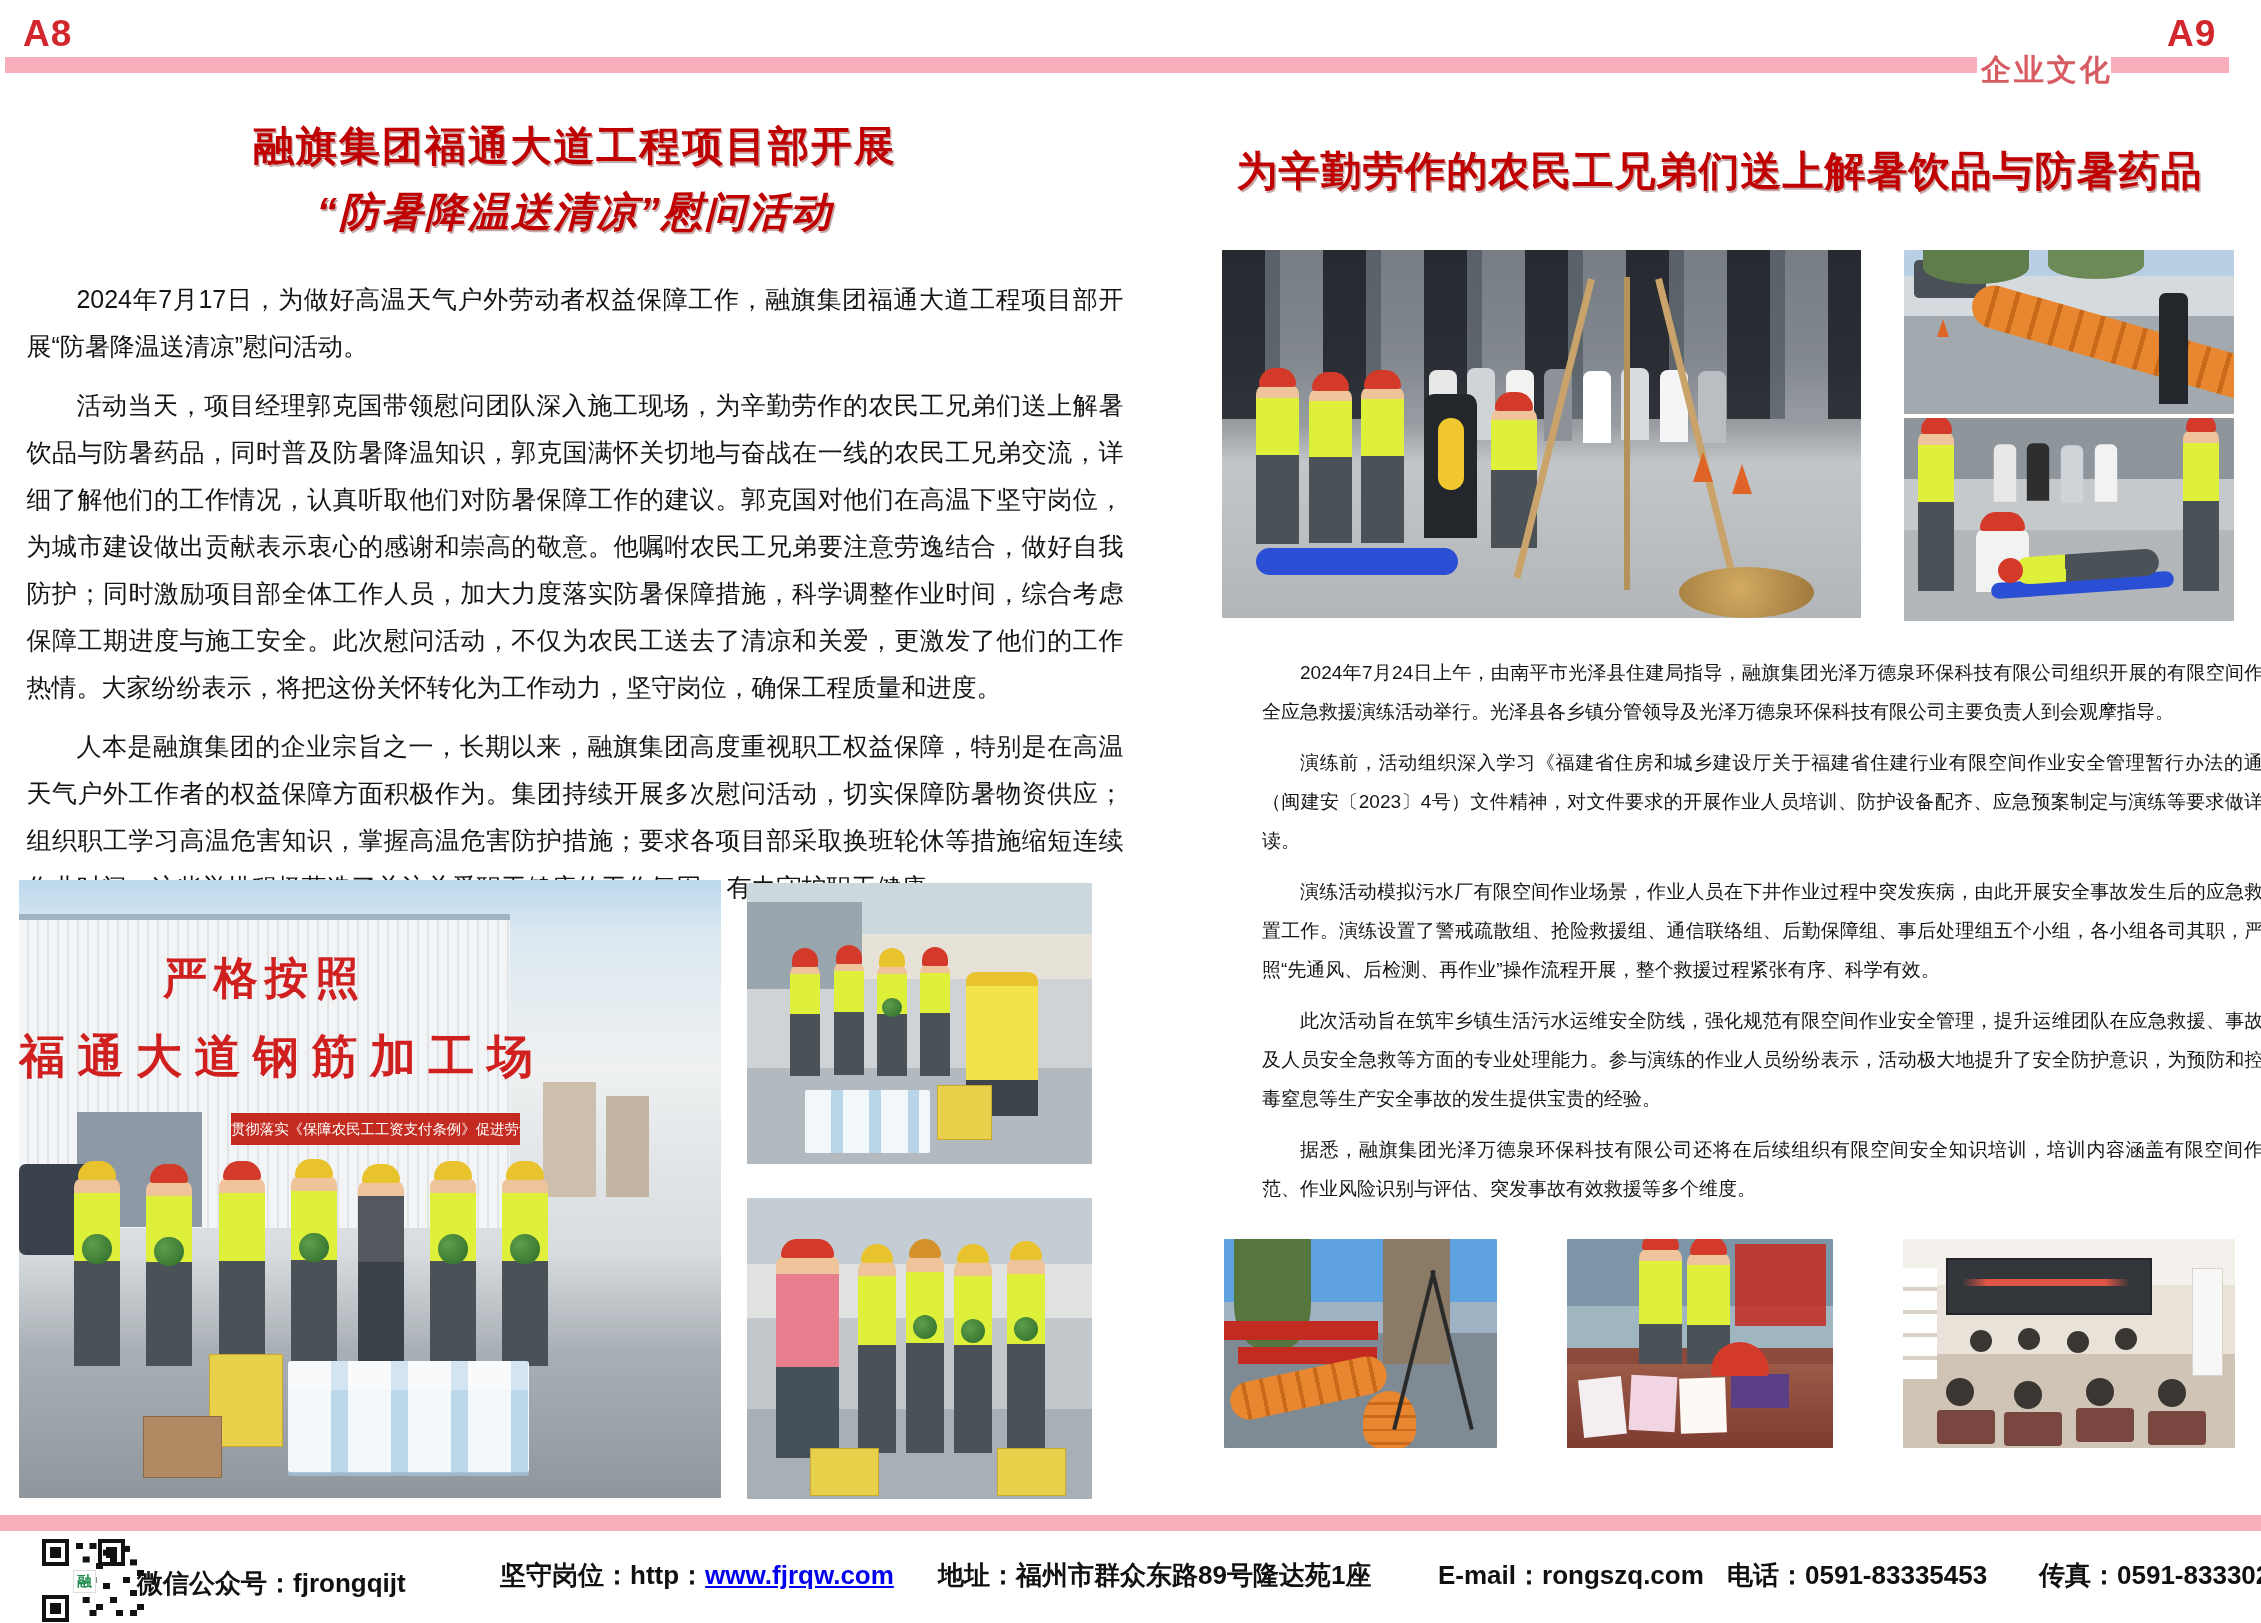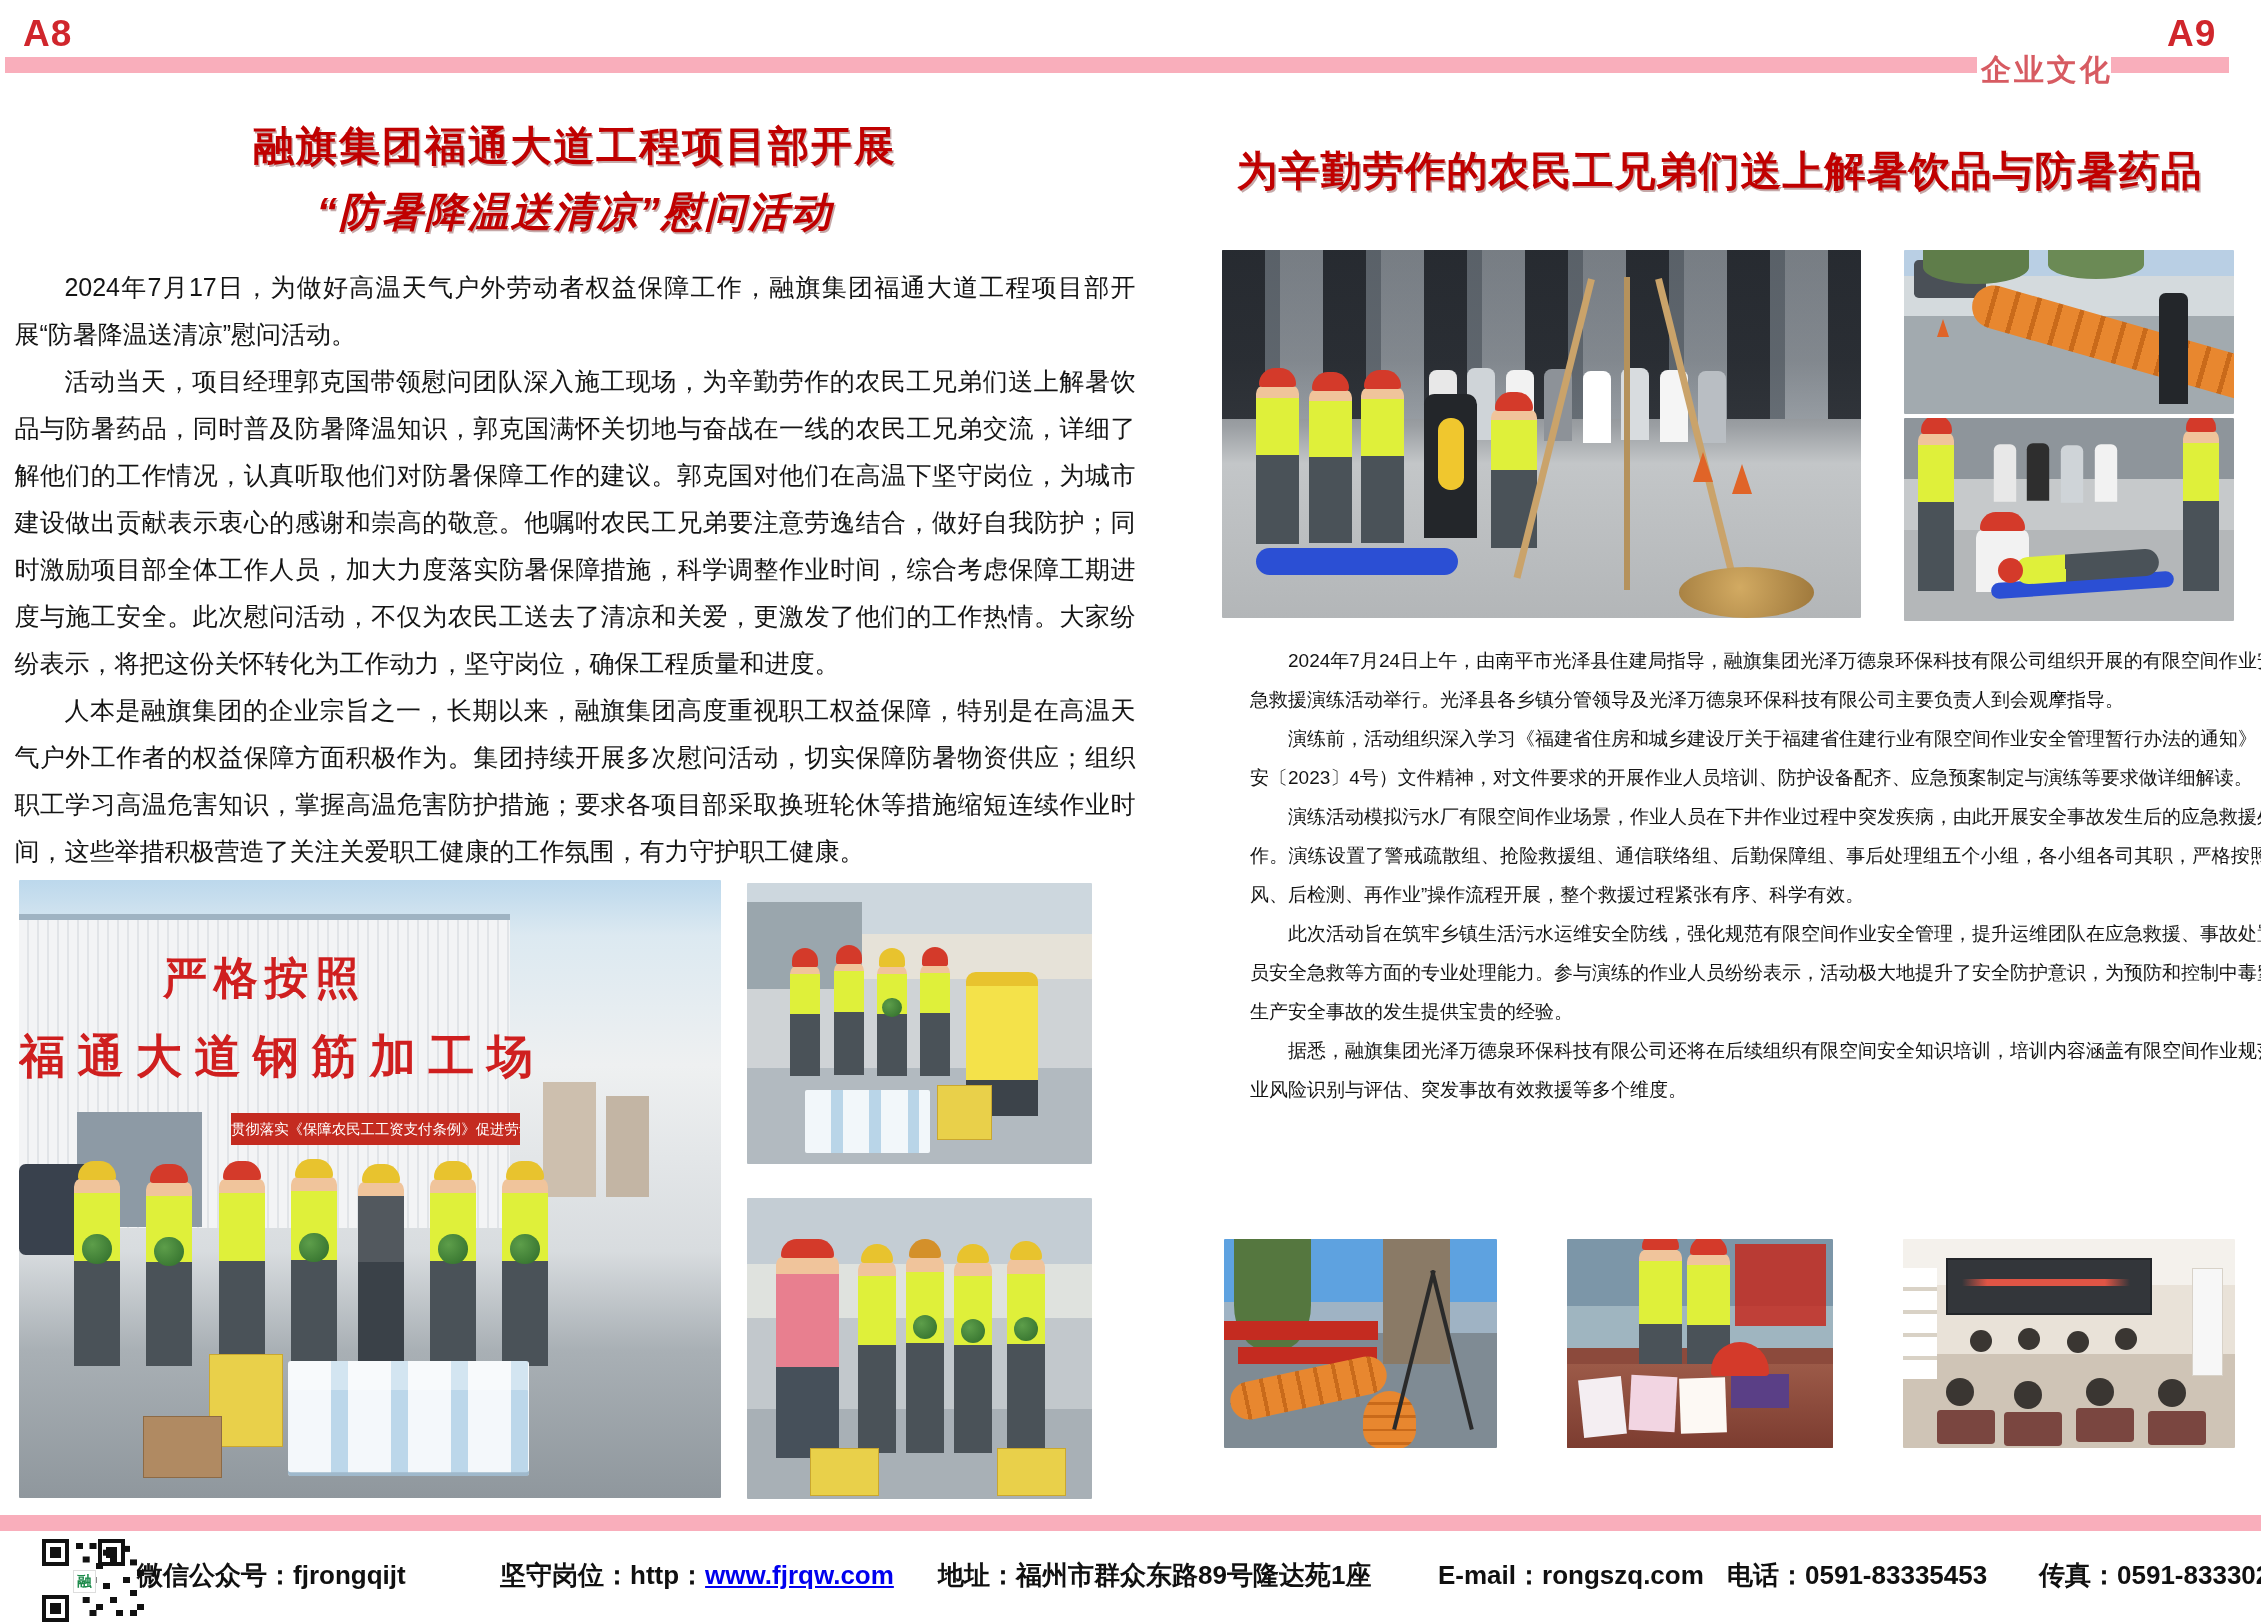--- a/index.html
+++ b/index.html
@@ -9,21 +9,21 @@
   .pagenum{position:absolute;top:12.5px;font-size:37px;font-weight:bold;color:#d0262c;letter-spacing:1px;}
   .bar{position:absolute;height:16px;background:#f9aebb;}
   .section-label{position:absolute;top:50px;font-size:30px;font-weight:bold;color:#d75b62;letter-spacing:2.9px;}
   
   .l-title{position:absolute;left:14.4px;width:1121px;text-align:center;font-weight:bold;
            color:#c00000;font-size:41px;letter-spacing:1.9px;text-shadow:1.4px 1.9px 0.5px rgba(90,10,10,.35);white-space:nowrap;}
   .r-title{position:absolute;left:1178px;width:1083px;text-align:center;font-weight:bold;
            color:#c00000;font-size:41px;letter-spacing:1px;text-shadow:1.4px 1.9px 0.5px rgba(90,10,10,.35);white-space:nowrap;}
   
   .body-col{position:absolute;color:#141414;text-align:justify;}
-  .body-col p{margin:0;text-indent:2em;}
+  .body-col p{margin:12px;text-indent:2em;}
   #left-body{left:14.4px;top:264px;width:1121px;font-size:25px;line-height:47px;}
   #right-body{left:1250px;top:641px;width:1064px;font-size:19px;line-height:39px;}
   
   .photo{position:absolute;overflow:hidden;border-radius:1px;}
   .el{position:absolute;}
   .fig{position:absolute;border-radius:8.7px 8.7px 0 0;
        background:linear-gradient(180deg,#f0c49b 0 8%,#dff03a 8% 44%,#4a5258 44% 100%);}
   .hat{position:absolute;top:-17.3px;left:8%;width:84%;height:19px;border-radius:19px 19px 3.8px 3.8px;}
   .melon{position:absolute;left:18%;top:30%;width:64%;height:0;padding-bottom:64%;border-radius:50%;
          background:radial-gradient(circle at 35% 35%,#5d9e4a,#2e6b2a);}
@@ -305,21 +305,21 @@
     <div class="finder" style="right:0;top:0;">
         <i></i>
       </div>
     <div class="finder" style="left:0;bottom:0;">
         <i></i>
       </div>
     <div class="cell" style="left:34px;top:3.8px;"></div>
     <div id="qr-logo">融</div>
   </div>
 
-  <div class="foot-text" style="left:137px;">微信公众号：fjrongqijt</div>
+  <div class="foot-text" style="left:137px;margin-top:8px;">微信公众号：fjrongqijt</div>
   <div class="foot-text" style="left:500px;">
     <span>坚守岗位：http：</span><span class="link">www.fjrqw.com</span>
   </div>
   <div class="foot-text" style="left:938px;">地址：福州市群众东路89号隆达苑1座</div>
   <div class="foot-text" style="left:1438px;">E-mail：rongszq.com</div>
   <div class="foot-text" style="left:1727px;">电话：0591-83335453</div>
   <div class="foot-text" style="left:2039px;">传真：0591-83330263</div>
 
 </div>
 

